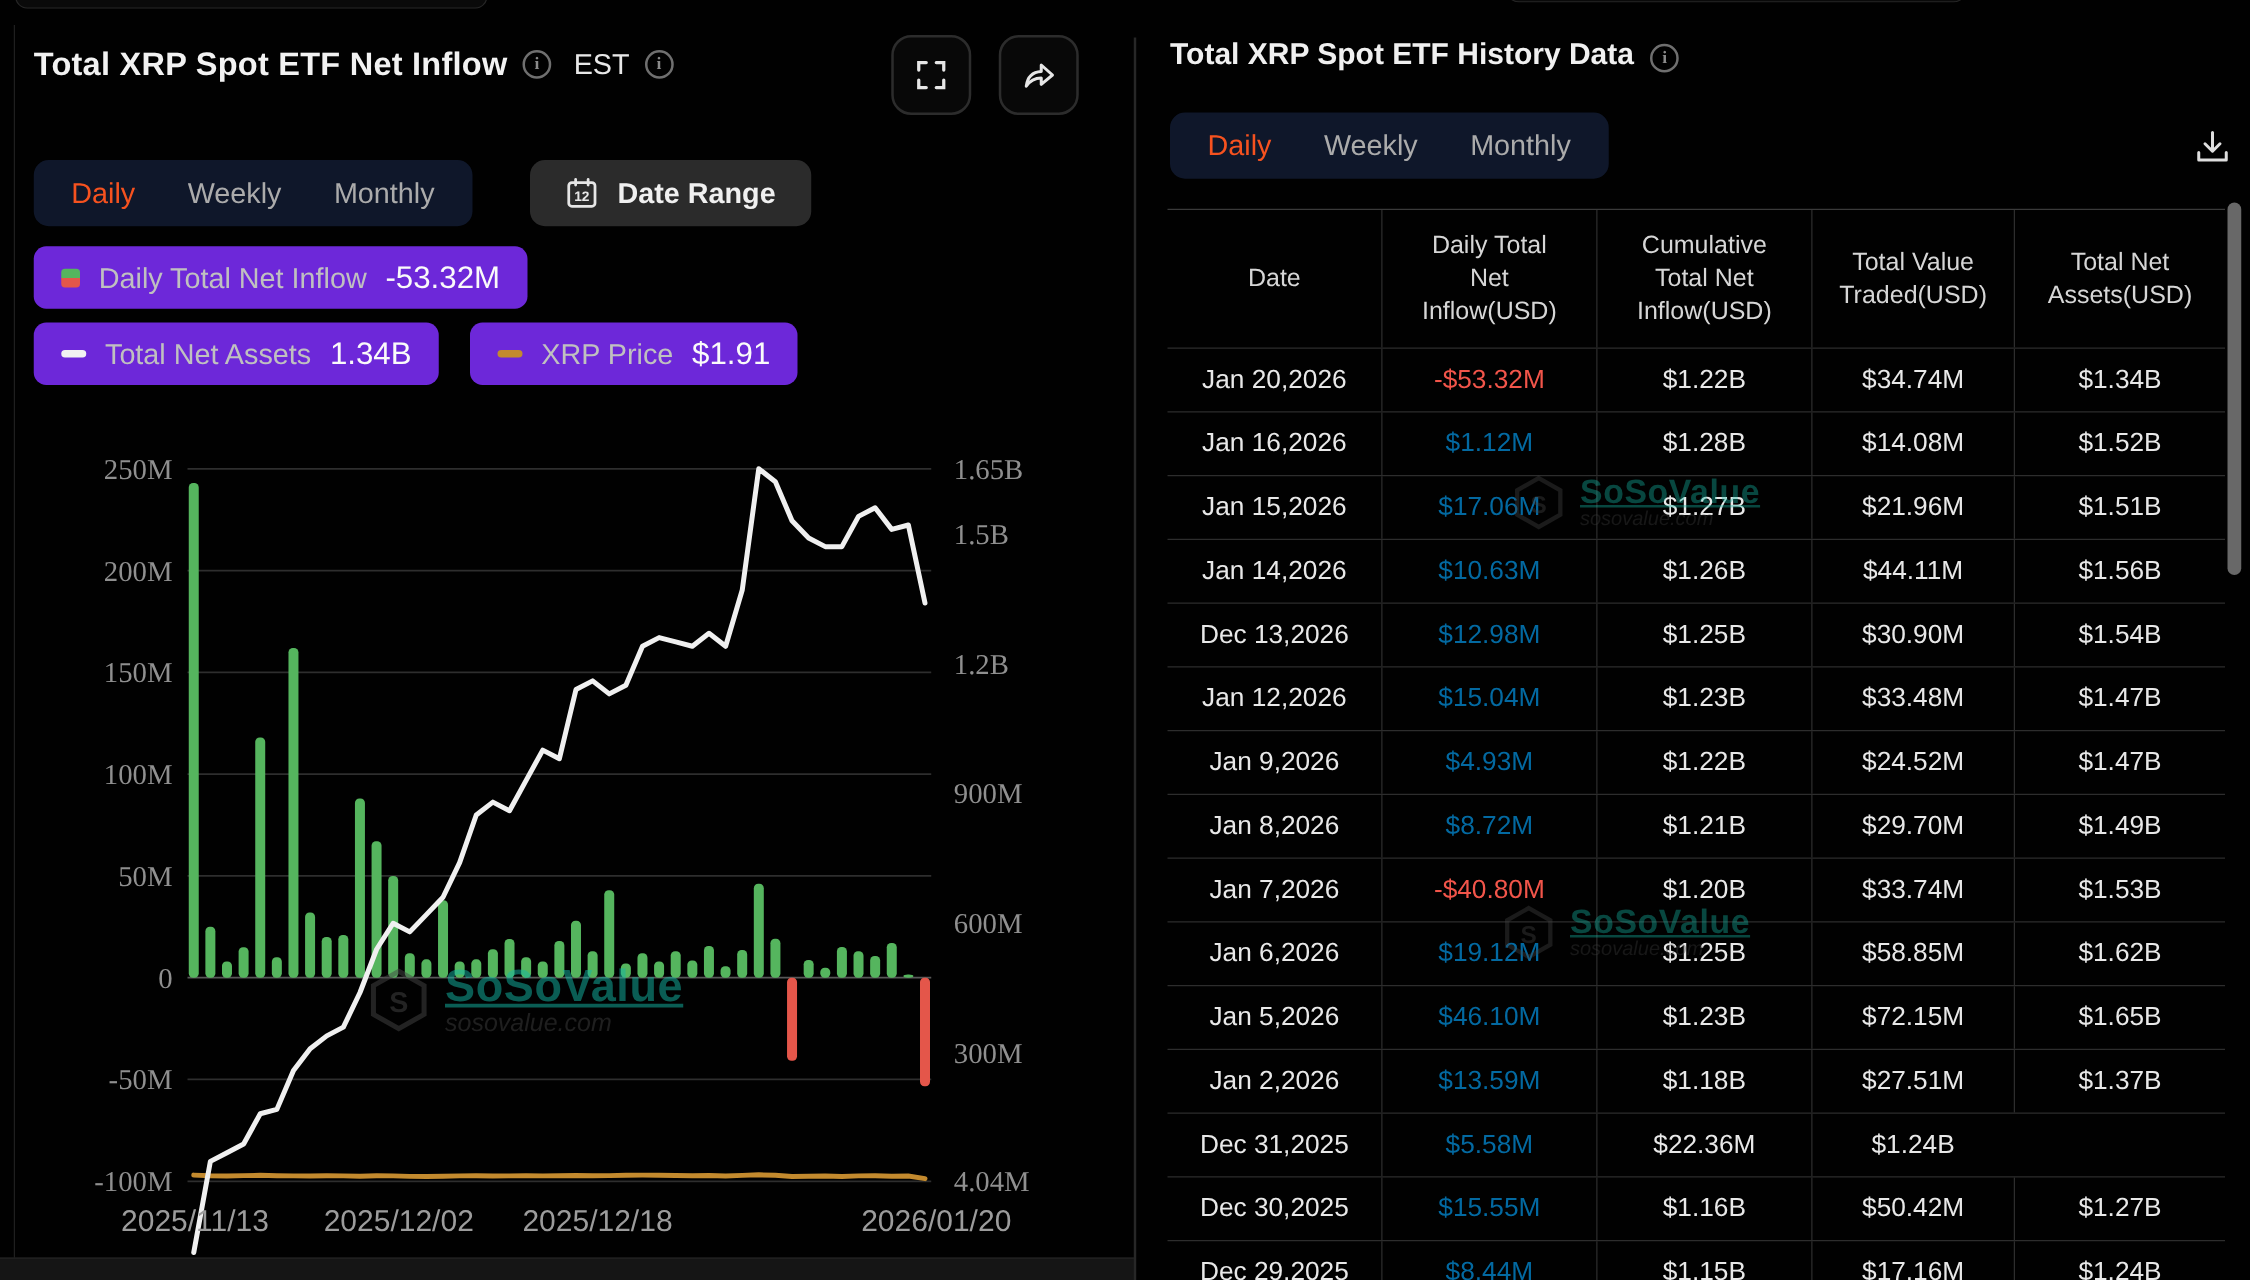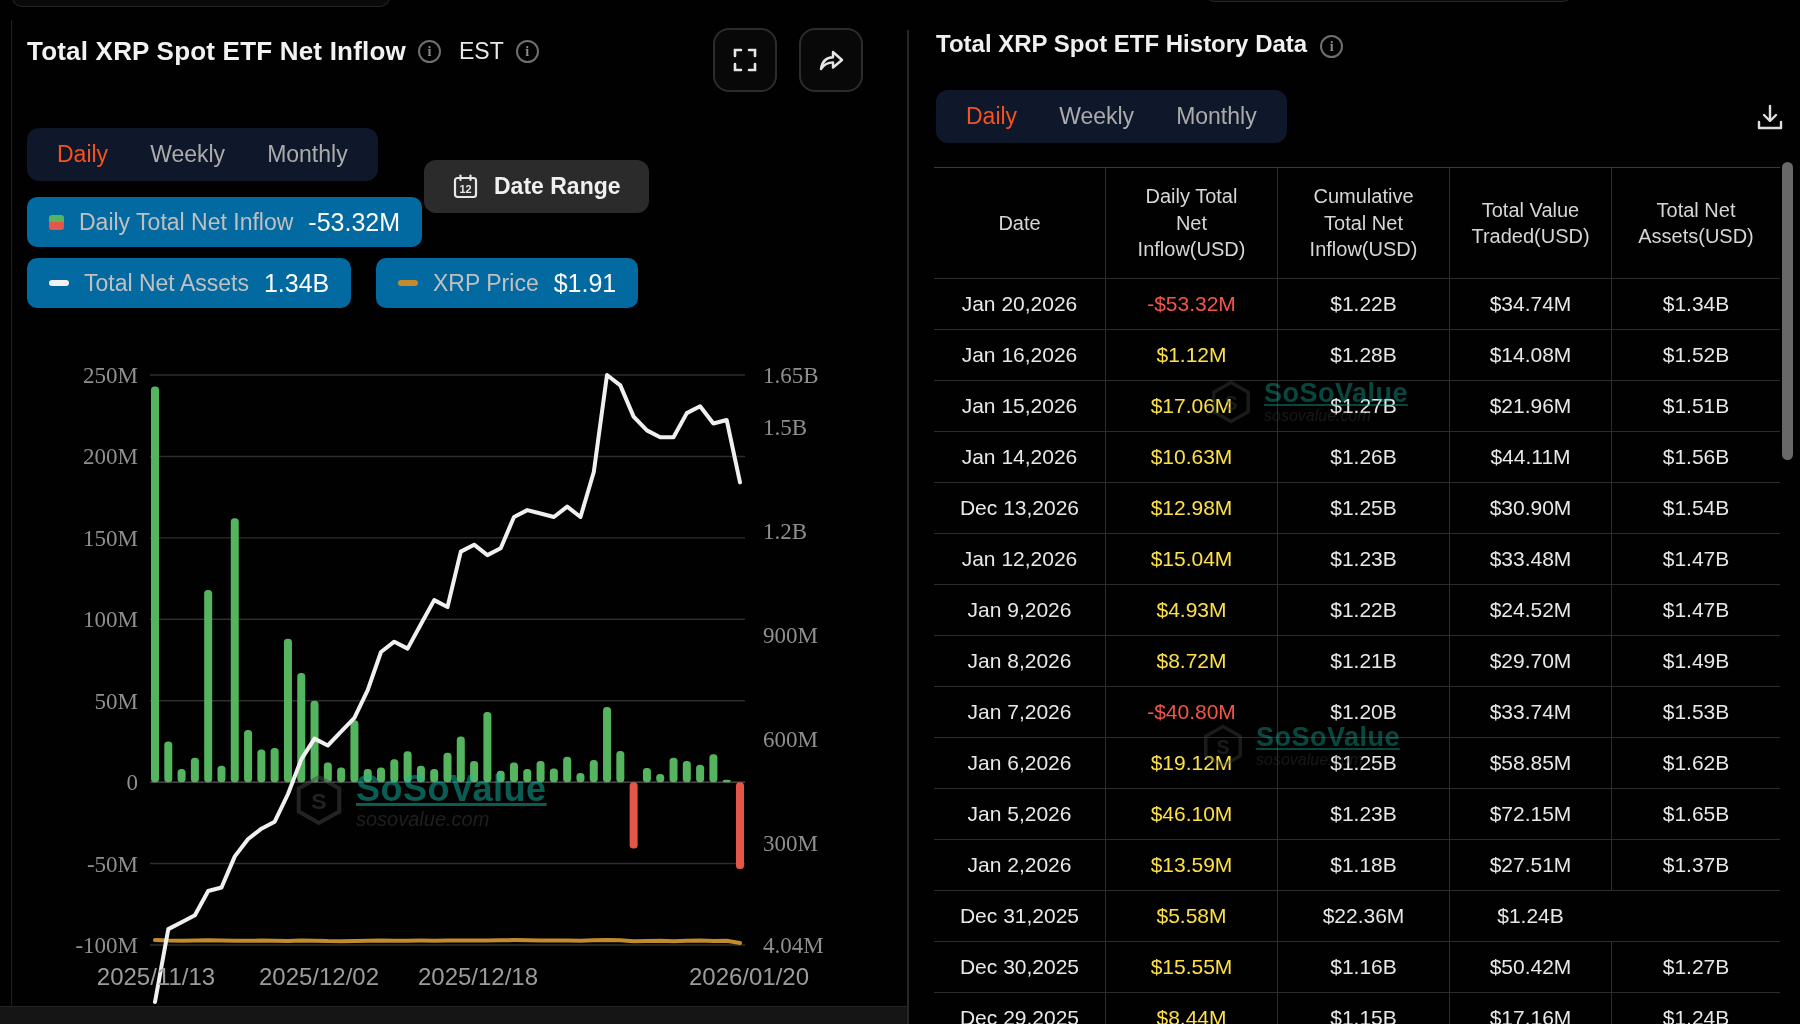--- a/index.html
+++ b/index.html
@@ -28,25 +28,25 @@
   .btn-share { left:799px; }
   .icon-btn svg { stroke:#e6e6e6; }
 
   .tab-group { position:absolute; display:inline-flex; align-items:center; gap:42px; background:#0f172a;
                border-radius:12px; padding:0 30px; height:53px; }
   .lp-tabs { left:27px; top:128px; }
   .tab { font-size:23px; color:#ababab; cursor:pointer; }
   .tab.active { color:#f6521f; }
 
   .date-range-btn { position:absolute; left:424px; top:128px; height:53px; display:inline-flex; align-items:center;
-                    gap:15px; background:#2b2b2b; border-radius:12px; padding:13px 28px; cursor:pointer;margin-top:32px; }
+                    gap:15px; background:#2b2b2b; border-radius:12px; padding:13px 28px; cursor:pointer; }
   .date-range-btn span { font-size:23px; font-weight:bold; color:#f0f0f0; }
   .date-range-btn svg { stroke:#e6e6e6; }
 
-  .legend-chip { position:absolute; display:inline-flex; align-items:center; gap:15px; background:#0369a1;
+  .legend-chip { position:absolute; display:inline-flex; align-items:center; gap:15px; background:#6d28d9;
                  border-radius:10px; padding:0 22px; height:50px; }
   .chip-1 { left:27px; top:197px; }
   .chip-2 { left:27px; top:258px; }
   .chip-3 { left:376px; top:258px; }
   .legend-label { font-size:23px; color:#c0c0c0; }
   .legend-value { font-size:25px; font-weight:normal; color:#fafafa; }
   .sq-icon { width:15px; height:15px; border-radius:3px;
              background:linear-gradient(to bottom, #55b55e 0 50%, #e4564a 50% 100%); }
   .dash-icon { width:20px; height:6px; border-radius:3px; }
   .dash-white { background:#f2f2f2; }
@@ -80,21 +80,21 @@
                   justify-content:center; cursor:pointer; }
   .download-btn svg { stroke:#dedede; }
 
   .history-table { position:absolute; left:26px; top:167px; width:846px; border-top:1px solid #3a3a3a; }
   .tr { display:grid; grid-template-columns:171px 172px 172px 162px 169px; }
   .tr.body-row { border-top:1px solid #2d2d2d; }
   .tr.header-row .th { height:110px; display:flex; align-items:center; justify-content:center; text-align:center;
                        font-size:20px; color:#d6d6d6; line-height:1.32; white-space:pre-line; }
   .td { height:50px; display:flex; align-items:center; justify-content:center; font-size:21px; color:#e8e8e8; }
   .th + .th, .td + .td { border-left:1px solid #2d2d2d; }
-  .td.pos { color:#fde047; }
+  .td.pos { color:#0369a1; }
   .td.neg { color:#f2554a; }
 
   .wm-table-1 { left:300px; top:378px; }
   .wm-table-2 { left:292px; top:722px; }
 
   .scroll-thumb { position:absolute; left:874px; top:162px; width:11px; height:298px; border-radius:6px; background:#686868; cursor:grab; }
 </style>
 </head>
 <body>
 

